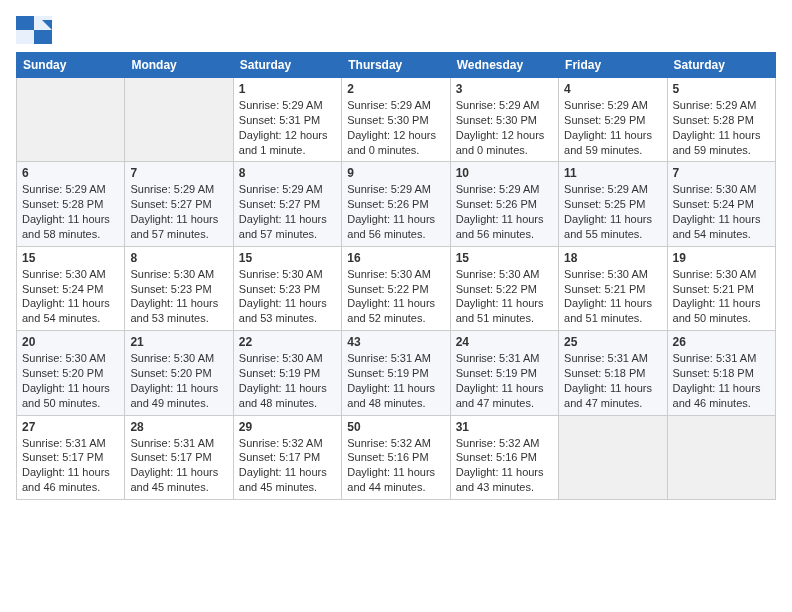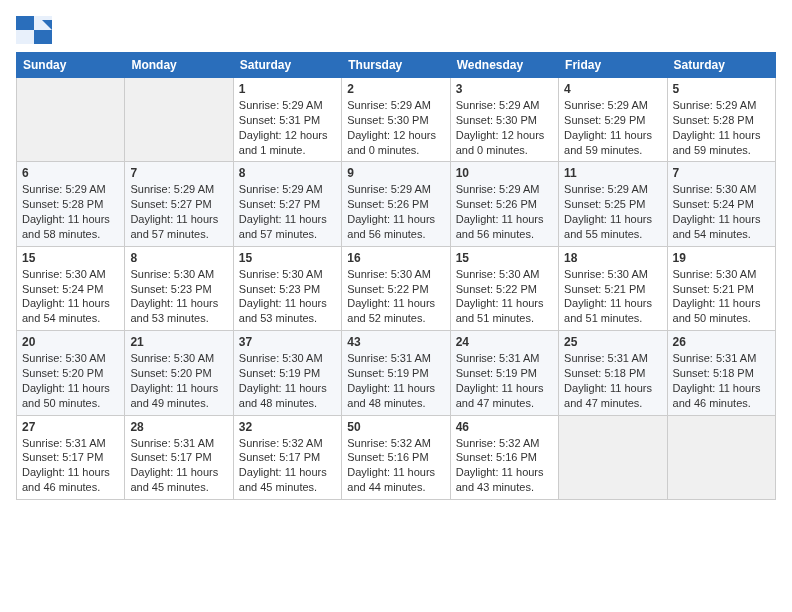--- a/index.html
+++ b/index.html
@@ -214,21 +214,21 @@
       <tr>
         <td>
           <span class="day-number">20</span>
           <div class="cell-info">Sunrise: 5:30 AM<br>Sunset: 5:20 PM<br>Daylight: 11 hours and 50 minutes.</div>
         </td>
         <td>
           <span class="day-number">21</span>
           <div class="cell-info">Sunrise: 5:30 AM<br>Sunset: 5:20 PM<br>Daylight: 11 hours and 49 minutes.</div>
         </td>
         <td>
-          <span class="day-number">37</span>
+          <span class="day-number">22</span>
           <div class="cell-info">Sunrise: 5:30 AM<br>Sunset: 5:19 PM<br>Daylight: 11 hours and 48 minutes.</div>
         </td>
         <td>
           <span class="day-number">43</span>
           <div class="cell-info">Sunrise: 5:31 AM<br>Sunset: 5:19 PM<br>Daylight: 11 hours and 48 minutes.</div>
         </td>
         <td>
           <span class="day-number">24</span>
           <div class="cell-info">Sunrise: 5:31 AM<br>Sunset: 5:19 PM<br>Daylight: 11 hours and 47 minutes.</div>
         </td>
@@ -244,28 +244,28 @@
       <tr>
         <td>
           <span class="day-number">27</span>
           <div class="cell-info">Sunrise: 5:31 AM<br>Sunset: 5:17 PM<br>Daylight: 11 hours and 46 minutes.</div>
         </td>
         <td>
           <span class="day-number">28</span>
           <div class="cell-info">Sunrise: 5:31 AM<br>Sunset: 5:17 PM<br>Daylight: 11 hours and 45 minutes.</div>
         </td>
         <td>
-          <span class="day-number">32</span>
+          <span class="day-number">29</span>
           <div class="cell-info">Sunrise: 5:32 AM<br>Sunset: 5:17 PM<br>Daylight: 11 hours and 45 minutes.</div>
         </td>
         <td>
           <span class="day-number">50</span>
           <div class="cell-info">Sunrise: 5:32 AM<br>Sunset: 5:16 PM<br>Daylight: 11 hours and 44 minutes.</div>
         </td>
         <td>
-          <span class="day-number">46</span>
+          <span class="day-number">31</span>
           <div class="cell-info">Sunrise: 5:32 AM<br>Sunset: 5:16 PM<br>Daylight: 11 hours and 43 minutes.</div>
         </td>
         <td class="empty-cell"></td>
         <td class="empty-cell"></td>
       </tr>
     </tbody>
 </table>
 
 </body></html>

